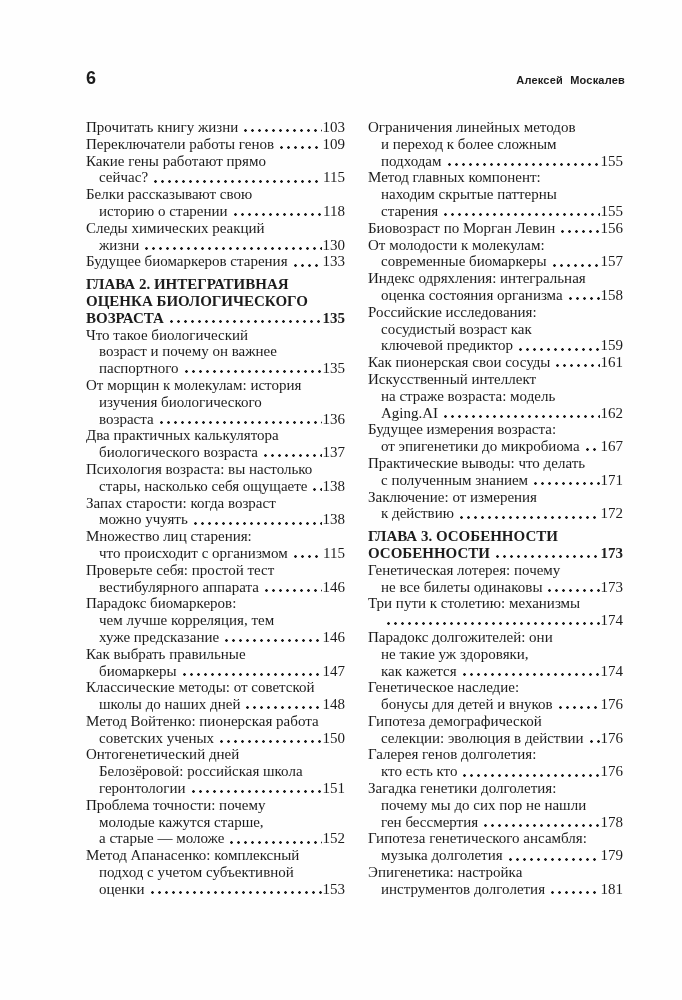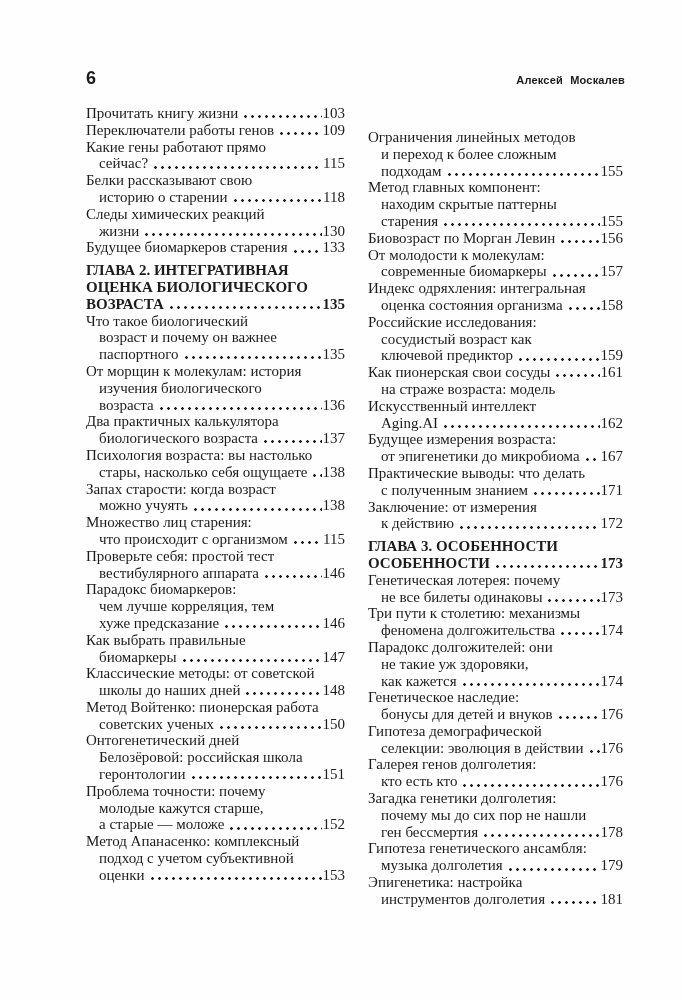--- a/index.html
+++ b/index.html
@@ -3,23 +3,23 @@
 <meta charset="utf-8">
 <style>
   html,body{margin:0;padding:0;background:#ffffff;}
   .page{position:relative;width:682px;height:1000px;background:#fefefe;overflow:hidden;
         font-family:"Liberation Serif",serif;color:#1c1c1c;}
   .hdr{position:absolute;top:68px;left:86px;right:57px;display:flex;
        justify-content:space-between;align-items:baseline;
        font-family:"Liberation Sans",sans-serif;font-weight:700;}
   .hdr .num{font-size:18px;}
   .hdr .author{font-size:11px;letter-spacing:0.2px;word-spacing:4px;}
-  .col{position:absolute;top:105px;font-size:15px;line-height:16.8px;}
+  .col{position:absolute;top:119px;font-size:15px;line-height:16.8px;}
   .col-left{left:86px;width:259px;}
-  .col-right{left:368px;width:255px;margin-top:24px;}
+  .col-right{left:368px;width:255px;}
   .entry{margin:0;}
   .entry.chapter{font-weight:700;margin-top:6px;}
   .line{min-height:16.8px;}
   .cont{padding-left:13px;}
   .chapter .cont{padding-left:0;}
   .last{display:flex;}
   .txt{white-space:nowrap;}
   .leader{flex:1 1 8px;min-width:6px;margin:0 1px 0 4px;
           background-image:radial-gradient(circle,#1c1c1c 1.05px,transparent 1.55px);
           background-size:7px 3px;background-repeat:repeat-x;
@@ -260,22 +260,22 @@
         </div>
       </div>
       <div class="entry">
         <div class="line last">
           <span class="txt">Как пионерская свои сосуды</span>
           <span class="leader"></span>
           <span class="pg">161</span>
         </div>
       </div>
       <div class="entry">
+        <div class="line">Искусственный интеллект</div>
         <div class="line cont">на страже возраста: модель</div>
-        <div class="line">Искусственный интеллект</div>
         <div class="line cont last">
           <span class="txt">Aging.AI</span>
           <span class="leader"></span>
           <span class="pg">162</span>
         </div>
       </div>
       <div class="entry">
         <div class="line">Будущее измерения возраста:</div>
         <div class="line cont last">
           <span class="txt">от эпигенетики до микробиома</span>
@@ -311,21 +311,20 @@
         <div class="line">Генетическая лотерея: почему</div>
         <div class="line cont last">
           <span class="txt">не все билеты одинаковы</span>
           <span class="leader"></span>
           <span class="pg">173</span>
         </div>
       </div>
       <div class="entry">
         <div class="line">Три пути к столетию: механизмы</div>
         <div class="line cont last">
-          <span class="txt">феномена долгожительства</span>
           <span class="leader"></span>
           <span class="pg">174</span>
         </div>
       </div>
       <div class="entry">
         <div class="line">Парадокс долгожителей: они</div>
         <div class="line cont">не такие уж здоровяки,</div>
         <div class="line cont last">
           <span class="txt">как кажется</span>
           <span class="leader"></span>

